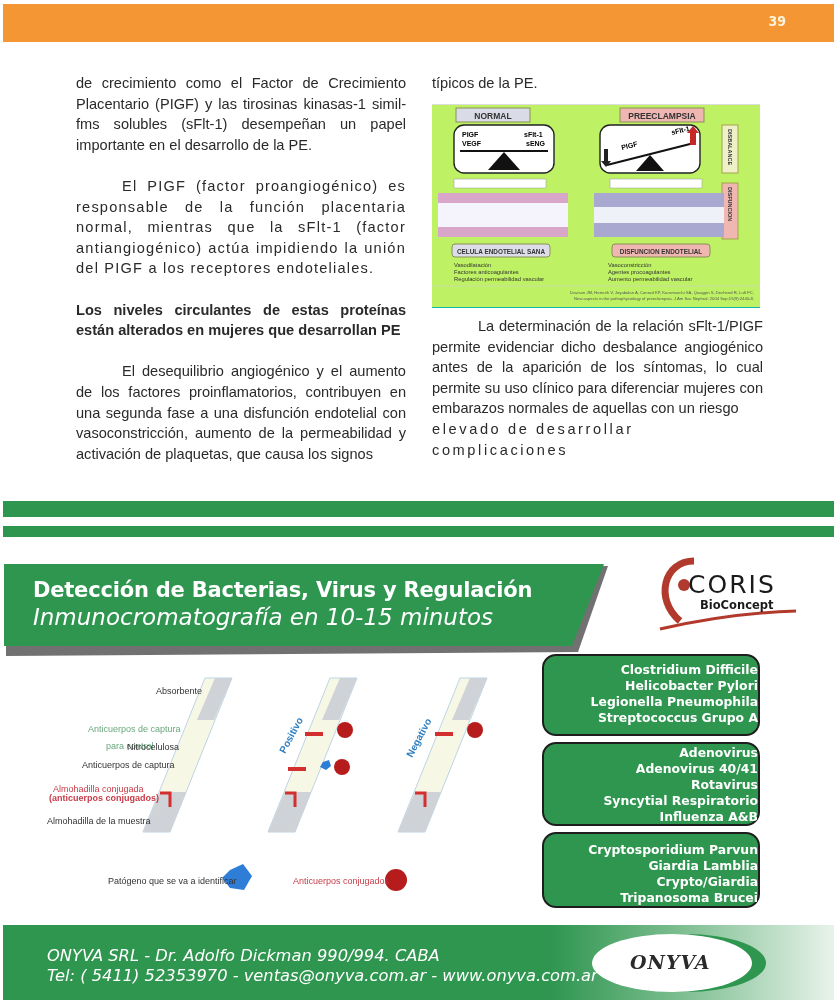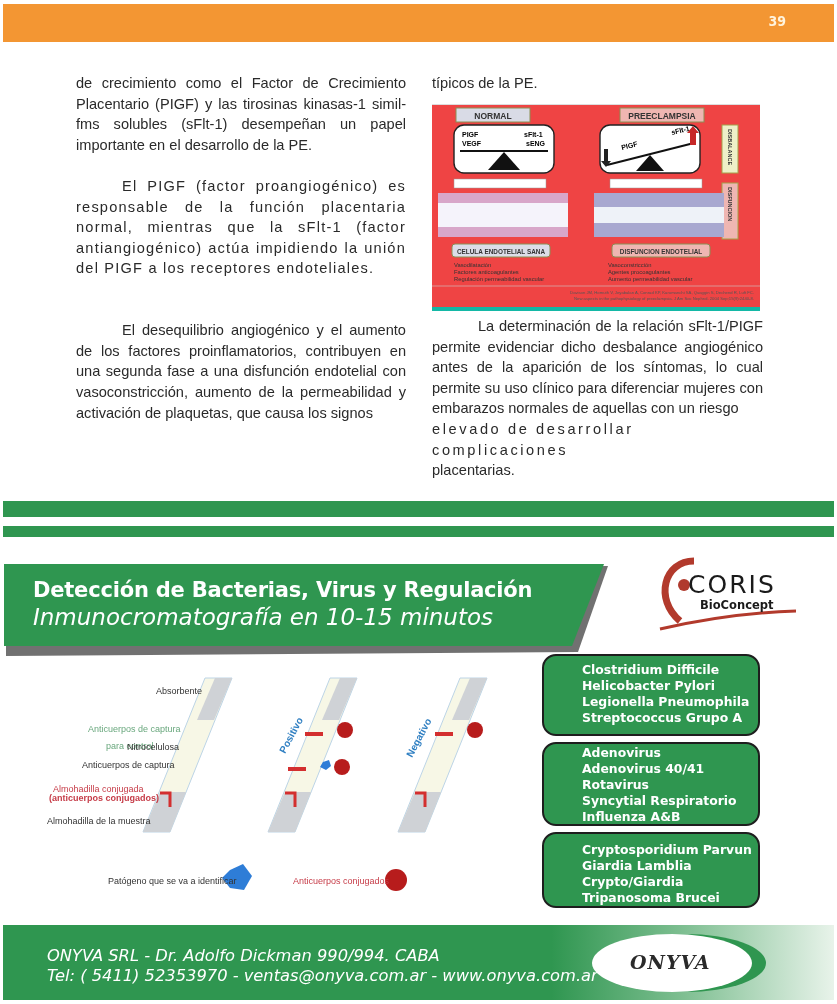--- a/index.html
+++ b/index.html
@@ -9,49 +9,50 @@
   .col{position:absolute;font-size:14.6px;line-height:20.6px;color:#2a2a2a;text-align:justify;}
   .col p{margin:0;}
   .col .gap{height:20.6px;}
   .left{left:76px;top:73px;width:330px;}
   .right{left:432px;top:73px;width:331px;}
   .indent{text-indent:46px;}
   .bold{font-weight:bold;}
   .spaced{letter-spacing:2.6px;}
   .spaced2{letter-spacing:1.2px;}
   
-  .figure{position:absolute;left:432px;top:104px;width:328px;height:202px;background:#ef4444;border-top:1px solid #ddd;border-bottom:4px solid #14b8a6;}
+  .figure{position:absolute;left:432px;top:104px;width:328px;height:202px;background:#bef264;border-top:1px solid #ddd;border-bottom:1px solid #14b8a6;}
   .figure svg{position:absolute;left:0;top:0;}
   
   .gbar{position:absolute;left:3px;width:831px;height:16px;background:#2f9650;}
   
   .banner{position:absolute;left:3px;top:563px;width:600px;height:86px;}
   .banner-title{position:absolute;left:33px;top:578px;color:#fff;font-family:"DejaVu Sans",sans-serif;font-weight:bold;font-size:21px;letter-spacing:-0.2px;}
   .banner-sub{position:absolute;left:33px;top:604px;color:#fff;font-family:"DejaVu Sans",sans-serif;font-style:italic;font-size:23px;font-weight:300;}
-  .gbox{position:absolute;left:542px;width:218px;background:#2f9650;border:2px solid #1e1e1e;border-radius:14px;color:#fff;font-family:"DejaVu Sans",sans-serif;font-weight:bold;font-size:12.4px;line-height:16px;padding:6px 0 6px 38px;box-sizing:border-box;}
+  .gbox{position:absolute;left:542px;width:218px;background:#2f9650;border:2px solid #1e1e1e;border-radius:14px;color:#fff;font-family:"DejaVu Sans",sans-serif;font-weight:bold;font-size:12.4px;line-height:16px;padding:6px 0 6px 38px;box-sizing:border-box;text-align:right;}
   .footer{position:absolute;left:3px;top:925px;width:831px;height:75px;background:linear-gradient(90deg,#2f9650 0%,#2f9650 66%,#7fbf92 82%,#e8f3ea 100%);}
   .footer-text{position:absolute;left:47px;color:#fff;font-style:italic;font-size:16.3px;font-family:"DejaVu Sans",sans-serif;font-weight:300;}
   .onyva-oval{position:absolute;left:592px;top:934px;width:160px;height:58px;border-radius:50%;background:#fff;box-shadow:14px 0 0 0 #2f9650;}
   .onyva-text{position:absolute;left:630px;top:951px;font-family:"DejaVu Serif",serif;font-style:italic;font-weight:bold;font-size:19px;color:#2a2a2a;letter-spacing:1px;}
   .coris{position:absolute;left:688px;top:570px;font-family:"DejaVu Sans",sans-serif;font-size:25px;color:#1a1a1a;letter-spacing:2px;}
   .bioc{position:absolute;left:700px;top:598px;font-family:"DejaVu Sans",sans-serif;font-weight:bold;font-size:11.5px;color:#1a1a1a;}
   .lbl{position:absolute;font-size:9px;color:#333;white-space:nowrap;}
 </style>
 </head>
 <body>
 
 <div class="topbar">
   <span class="pagenum">39</span>
 </div>
 
 <div class="col left">
   <p>de crecimiento como el Factor de Crecimiento Placentario (PIGF) y las tirosinas kinasas-1 simil-fms solubles (sFlt-1) desempeñan un papel importante en el desarrollo de la PE.</p>
   <div class="gap"></div>
   <p class="indent spaced2">El PIGF (factor proangiogénico) es responsable de la función placentaria normal, mientras que la sFlt-1 (factor antiangiogénico) actúa impidiendo la unión del PIGF a los receptores endoteliales.</p>
   <div class="gap"></div>
+  <p class="bold">Los niveles circulantes de estas proteínas están alterados en mujeres que desarrollan PE</p>
   <div class="gap"></div>
   <p class="indent">El desequilibrio angiogénico y el aumento de los factores proinflamatorios, contribuyen en una segunda fase a una disfunción endotelial con vasoconstricción, aumento de la permeabilidad y activación de plaquetas, que causa los signos</p>
 </div>
 
 <div class="col right">
   <p>típicos de la PE.</p>
 </div>
 
 <div class="figure">
   <svg width="328" height="202" viewBox="0 0 328 202">
@@ -103,21 +104,20 @@
     <text x="176" y="176" font-size="5.8" font-family="Liberation Sans, sans-serif" fill="#333">Aumento permeabilidad vascular</text>
     <line x1="0" y1="181" x2="328" y2="181" stroke="#ccc" stroke-width=".6"></line>
     <text x="322" y="189" font-size="4.2" text-anchor="end" font-family="Liberation Sans, sans-serif" fill="#555">Davison JM, Homuth V, Jeyabalan A, Conrad KP, Karumanchi SA, Quaggin S, Dechend R, Luft FC.</text>
     <text x="322" y="195" font-size="4.2" text-anchor="end" font-family="Liberation Sans, sans-serif" fill="#555">New aspects in the pathophysiology of preeclampsia. J Am Soc Nephrol. 2004 Sep;15(9):2440-8.</text>
   </svg>
 </div>
 
 <div class="col right" style="top:316px;">
   <p class="indent">La determinación de la relación sFlt-1/PIGF permite evidenciar dicho desbalance angiogénico antes de la aparición de los síntomas, lo cual permite su uso clínico para diferenciar mujeres con embarazos normales de aquellas con un riesgo</p>
   <p class="spaced" style="text-align:left;">elevado de desarrollar complicaciones</p>
-  <p>placentarias.</p>
 </div>
 
 <div class="gbar" style="top:501px;"></div>
 <div class="gbar" style="top:526px;height:11px;"></div>
 
 <svg class="banner" width="610" height="100" style="left:0;top:560px;width:610px;height:100px;">
   <polygon points="6,10 608,6 578,92 6,96" fill="#4d4d4d" opacity=".8"></polygon>
   <polygon points="4,4 604,4 572,86 4,86" fill="#2f9650"></polygon>
 </svg>
 <div class="banner-title">Detección de Bacterias, Virus y Regulación</div>

